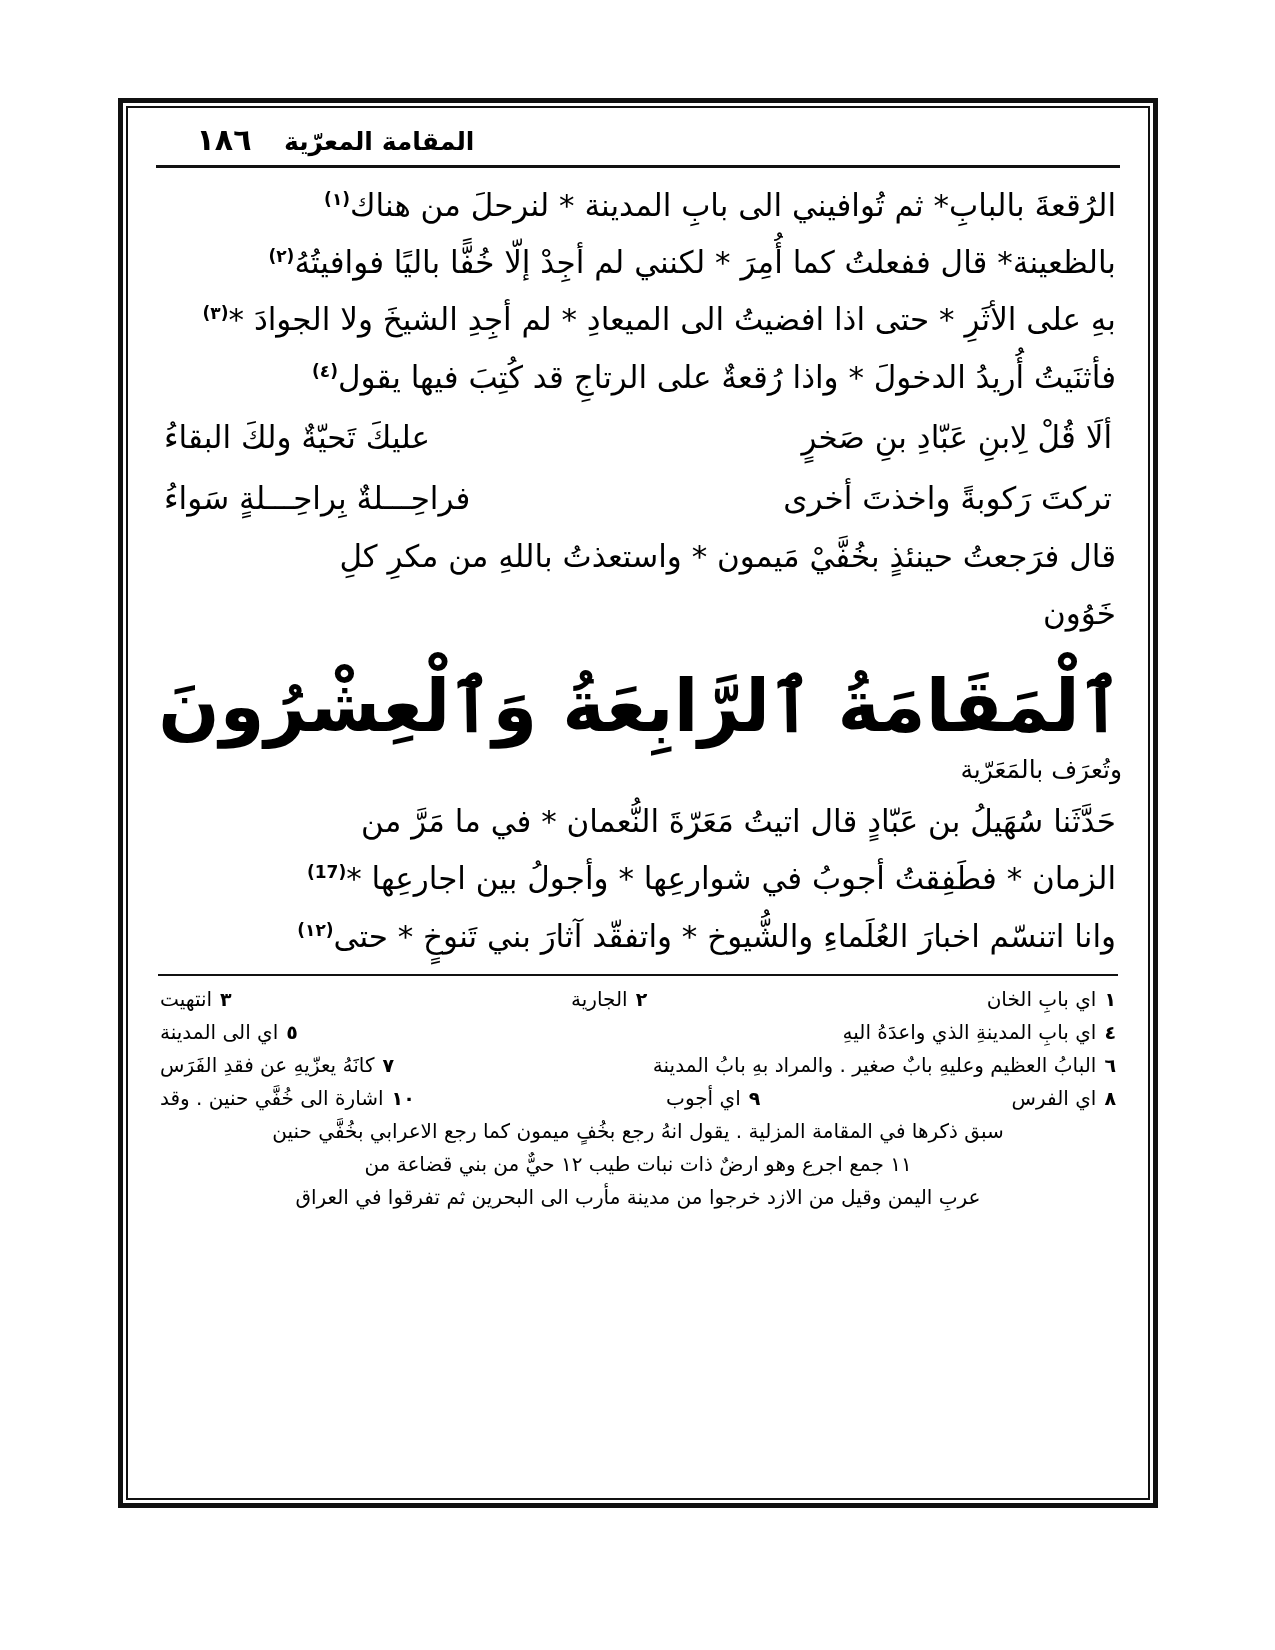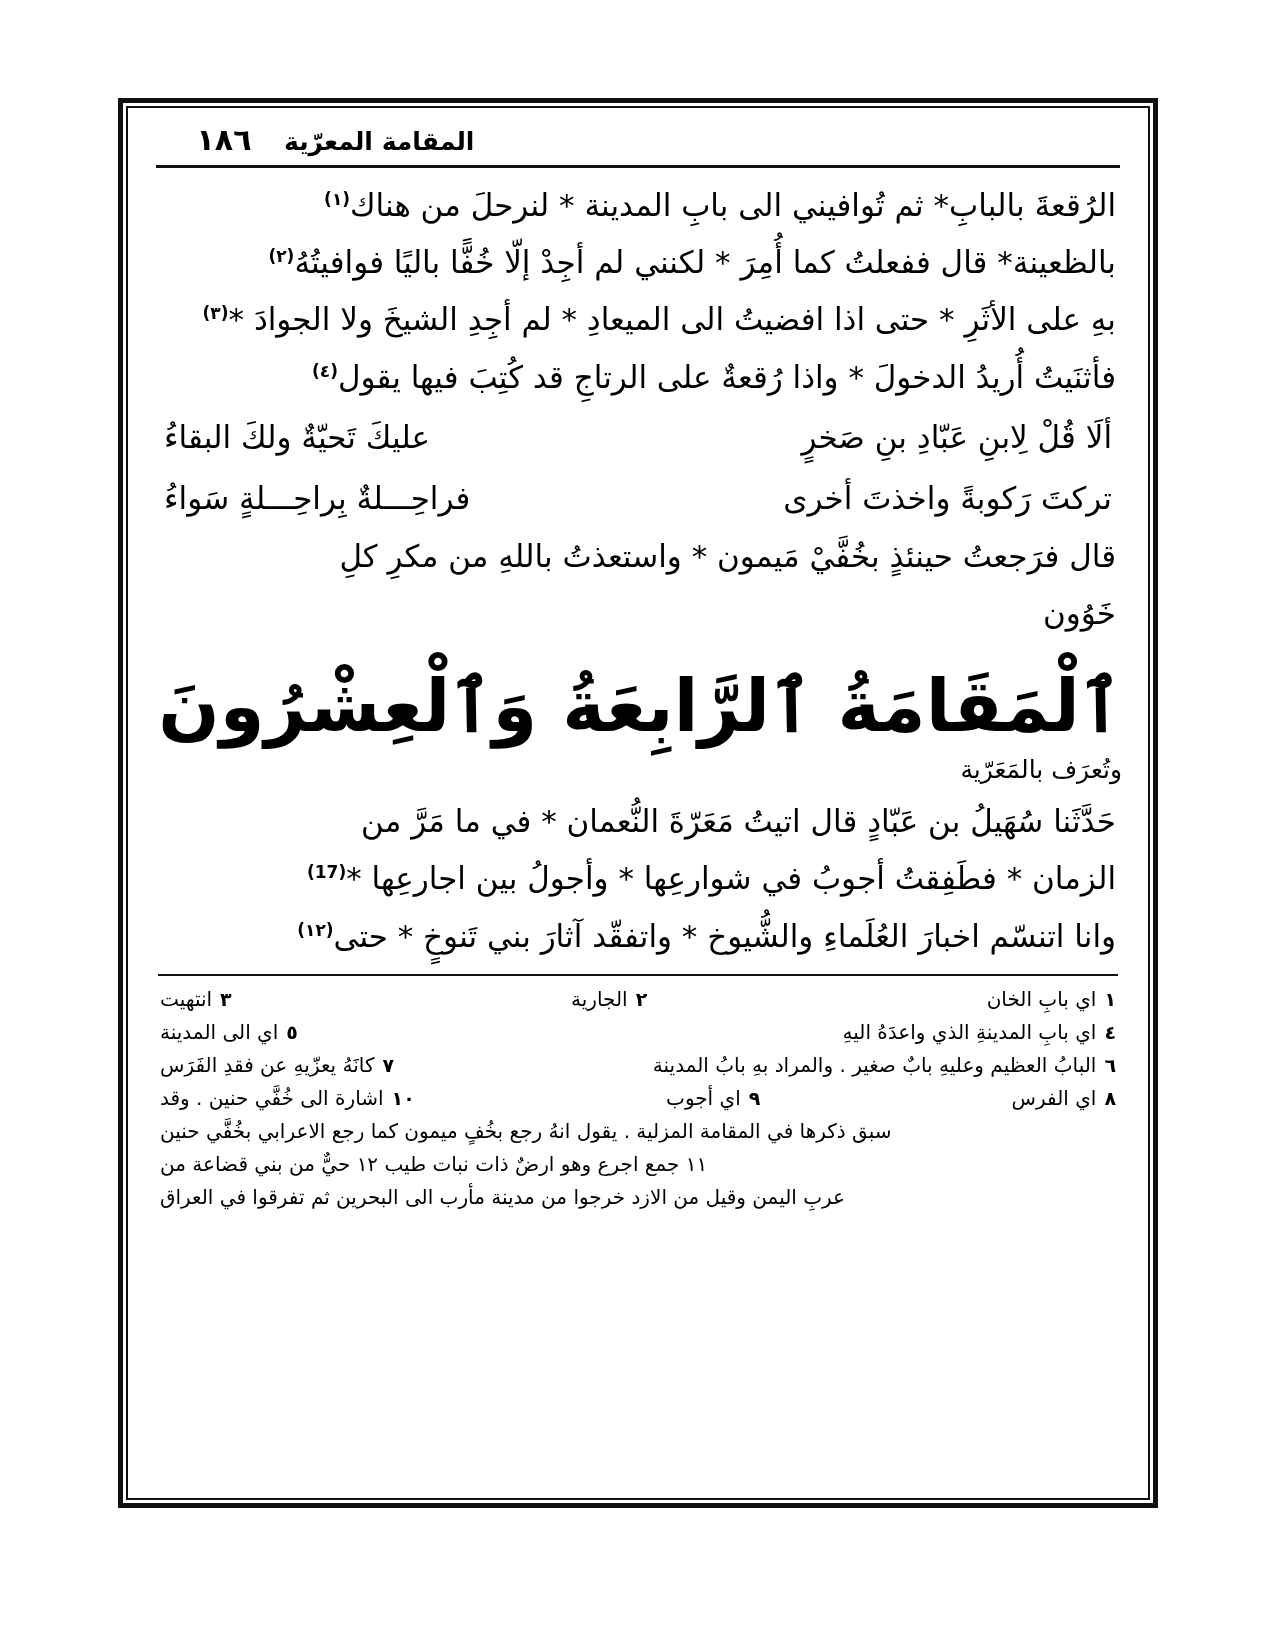--- a/index.html
+++ b/index.html
@@ -172,21 +172,21 @@
   }
   .fn-num {
     font-size: 19px;
     font-weight: 700;
   }
   .fn-text {
     font-size: 20px;
   }
   .fn-full {
     display: block;
-    text-align: left;
+    text-align: center;
     margin-bottom: 2px;
     font-size: 20px;
   }
 </style>
 </head>
 <body>
 
 <div class="page">
 
   <div class="frame-outer"></div>

